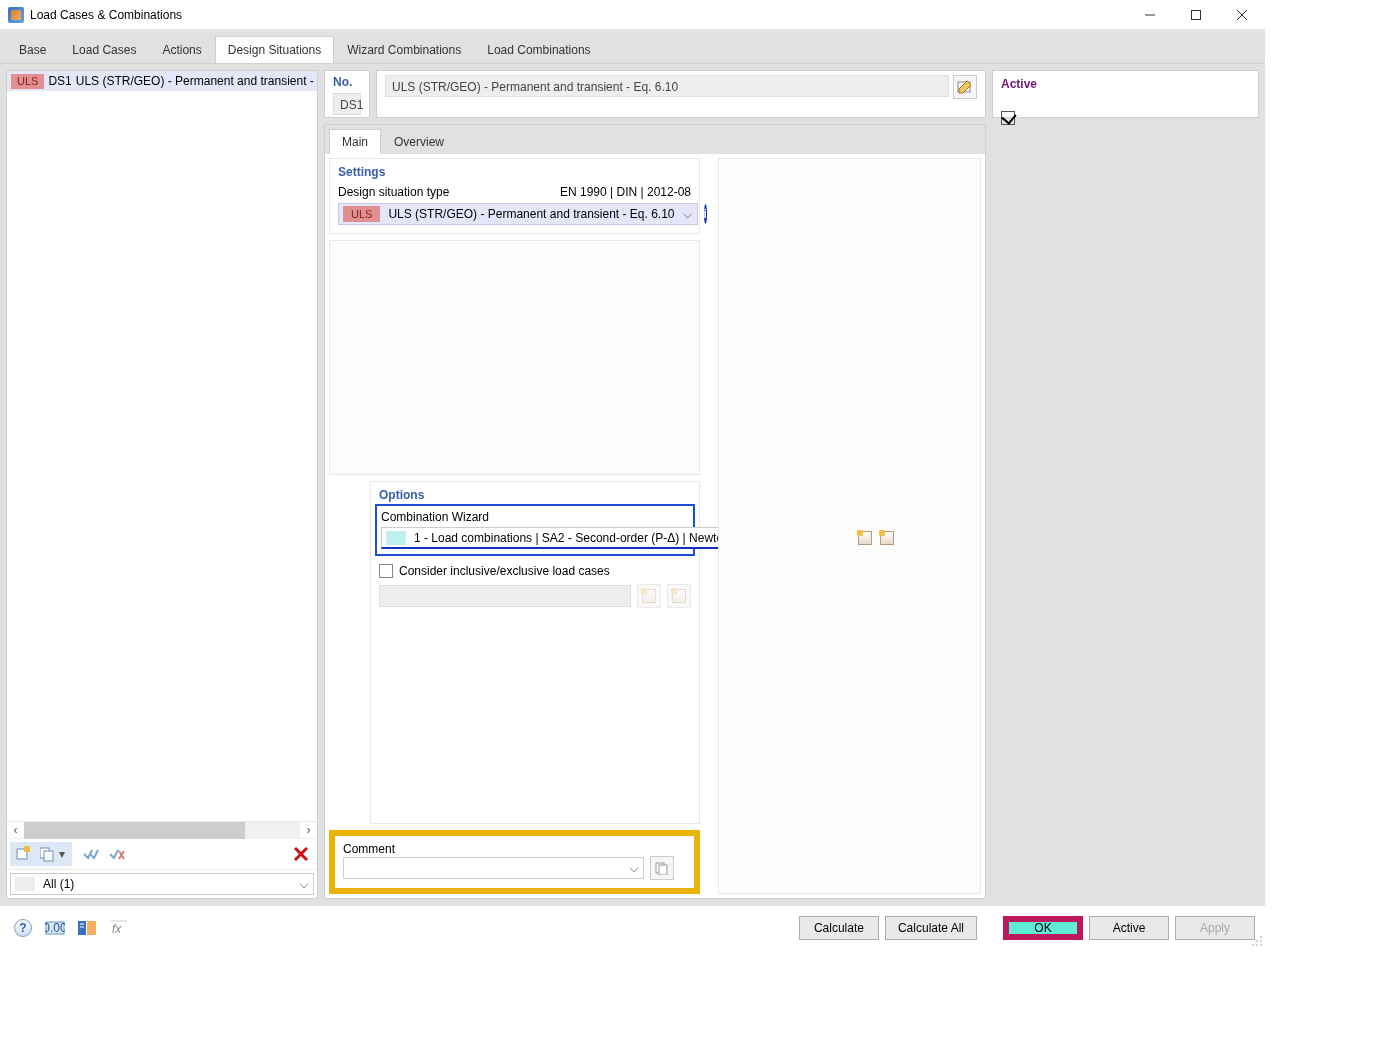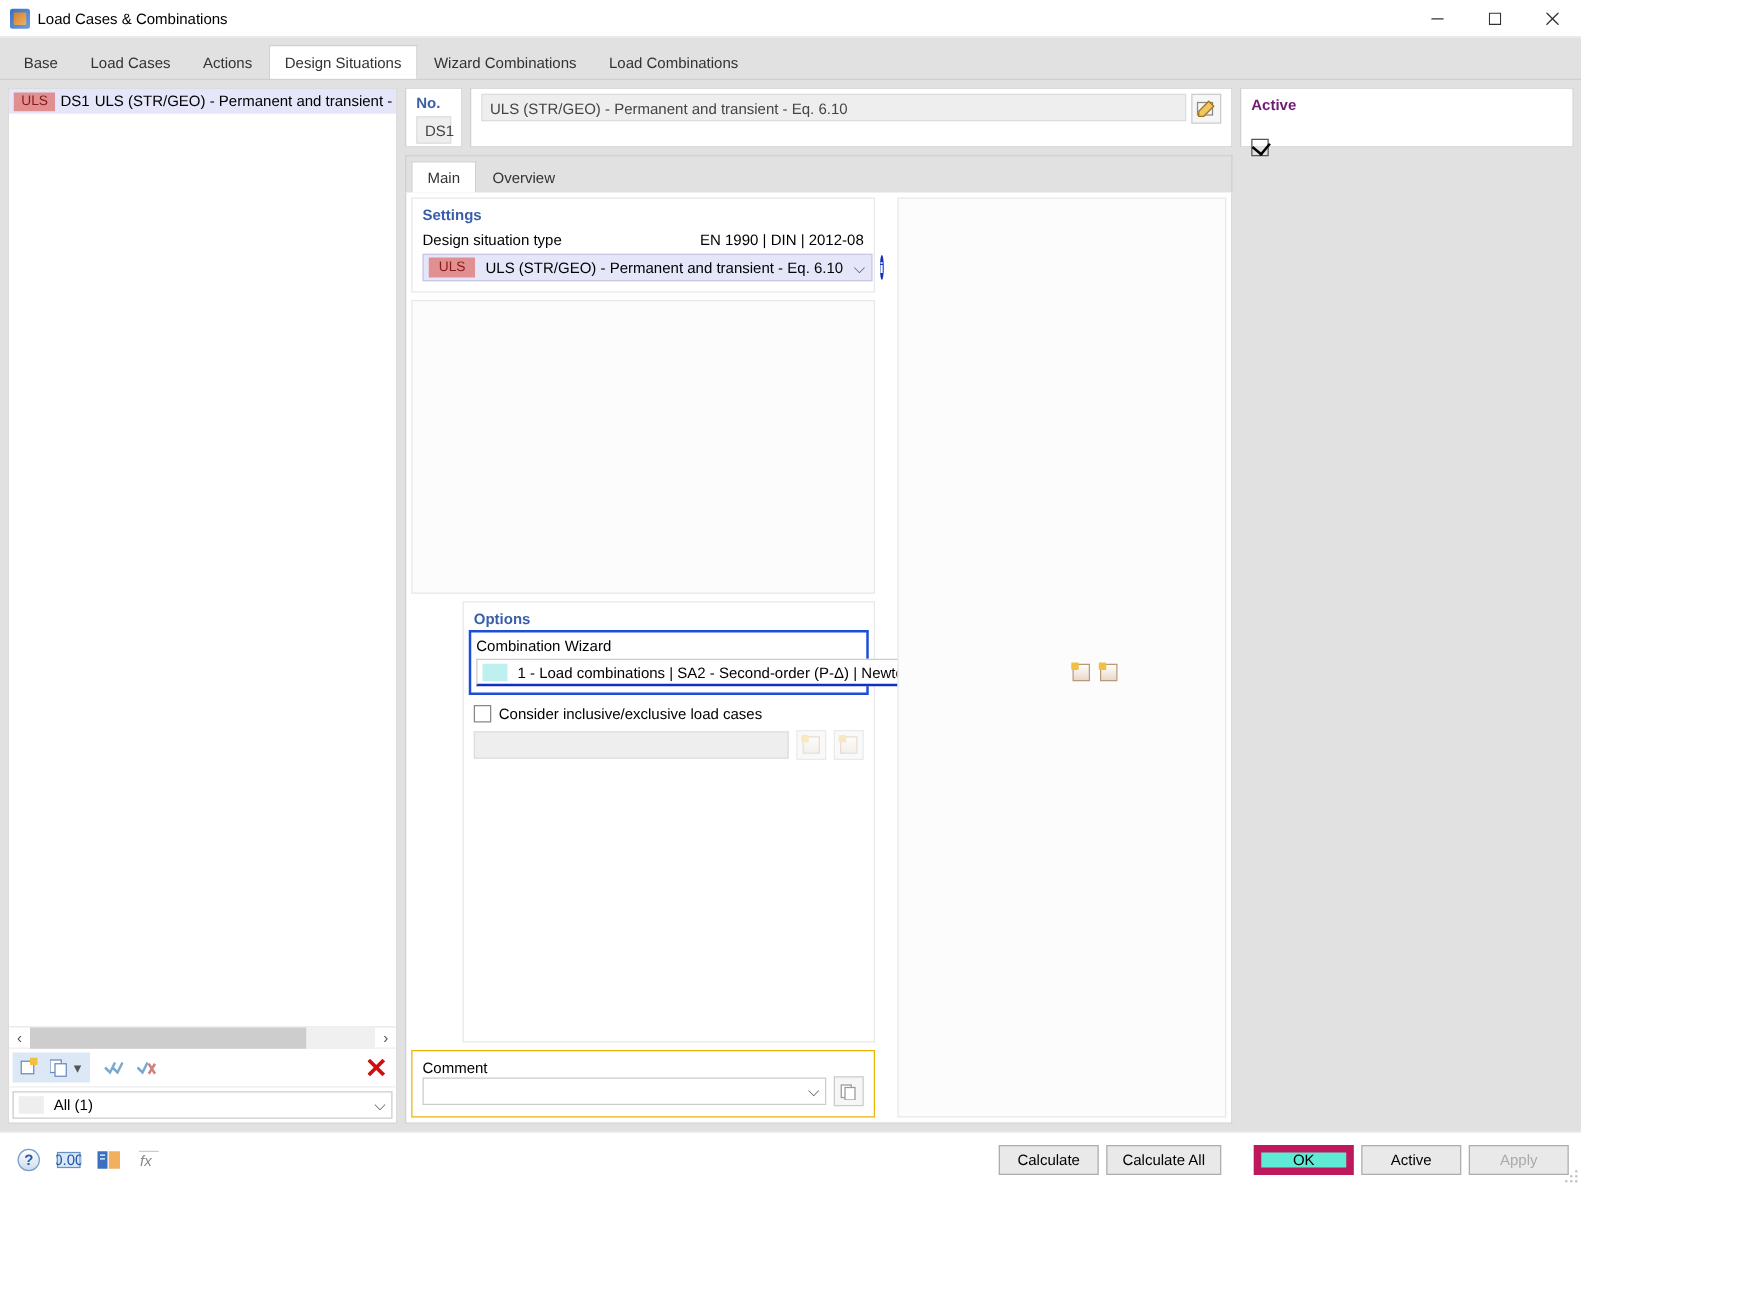--- a/index.html
+++ b/index.html
@@ -69,21 +69,21 @@
 .optRow .combo{flex:1;border-bottom:2px solid #1030c0;}
 .optRow .combo .swatch{background:#bff0f0;}
 .smallbtn{width:24px;height:24px;border:1px solid #c8b8b8;background:#f0dada;display:flex;align-items:center;justify-content:center;}
 .smallbtn .sicon{width:14px;height:14px;background:linear-gradient(180deg,#fff,#e8d8c8);border:1px solid #b89878;position:relative;}
 .smallbtn .sicon::before{content:"";position:absolute;left:-2px;top:-2px;width:6px;height:6px;background:#f0c040;border-radius:1px;}
 .smallbtn.plain{background:#f6f6f6;border-color:#ccc;}
 .smallbtn.disabled{opacity:0.6;background:#f6f6f6;border-color:#ddd;}
 .chkRow{display:flex;align-items:center;gap:6px;margin-bottom:6px;}
 .chk{width:14px;height:14px;border:1px solid #888;}
 .emptyCombo{background:#eee;height:22px;border:1px solid #ddd;flex:1;}
-.commentGroup{border:1px solid #eab308;padding:6px 8px 8px 8px;}
+.commentGroup{border:6px solid #eab308;padding:6px 20px 8px 8px;}
 .commentRow{display:flex;gap:6px;align-items:center;}
 .commentRow .combo{flex:1;}
 .rightCol { width:267px; display:flex; flex-direction:column; gap:6px;}
 .activePanel{background:#fff;border:1px solid #d0d0d0;padding:6px 8px;height:48px;}
 .activePanel .hdr{color:#701a75;font-weight:600;margin-bottom:20px;}
 .chkChecked{width:14px;height:14px;border:1px solid #555;position:relative;}
 .chkChecked::after{content:"";position:absolute;left:2px;top:-1px;width:8px;height:10px;border-right:2px solid #000;border-bottom:2px solid #000;transform:rotate(40deg);}
 .footer{height:44px;background:#fff;border-top:1px solid #e1e1e1;display:flex;align-items:center;padding:0 10px;gap:6px;}
 .footer .spacer{flex:1;}
 .fbtn{min-width:80px;height:24px;border:1px solid #adadad;background:#e9e9e9;padding:0 12px;display:flex;align-items:center;justify-content:center;}

